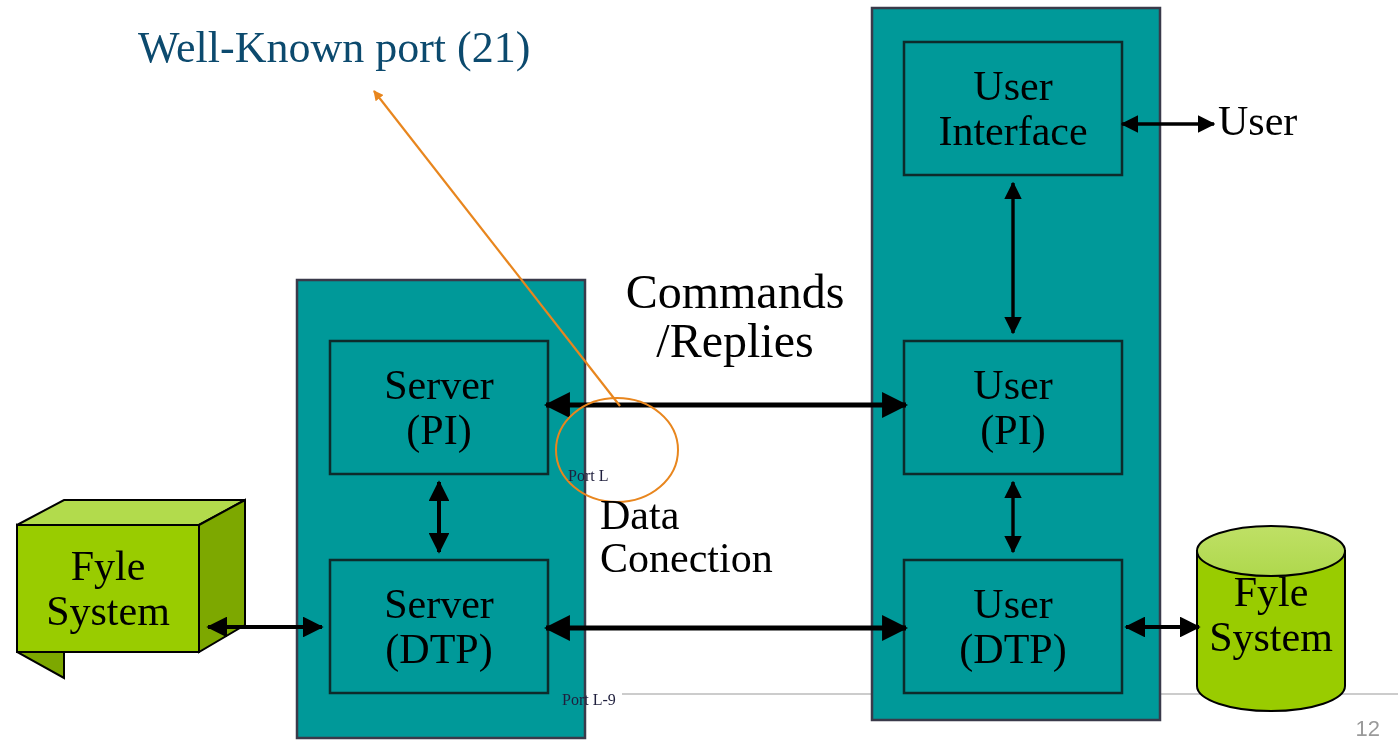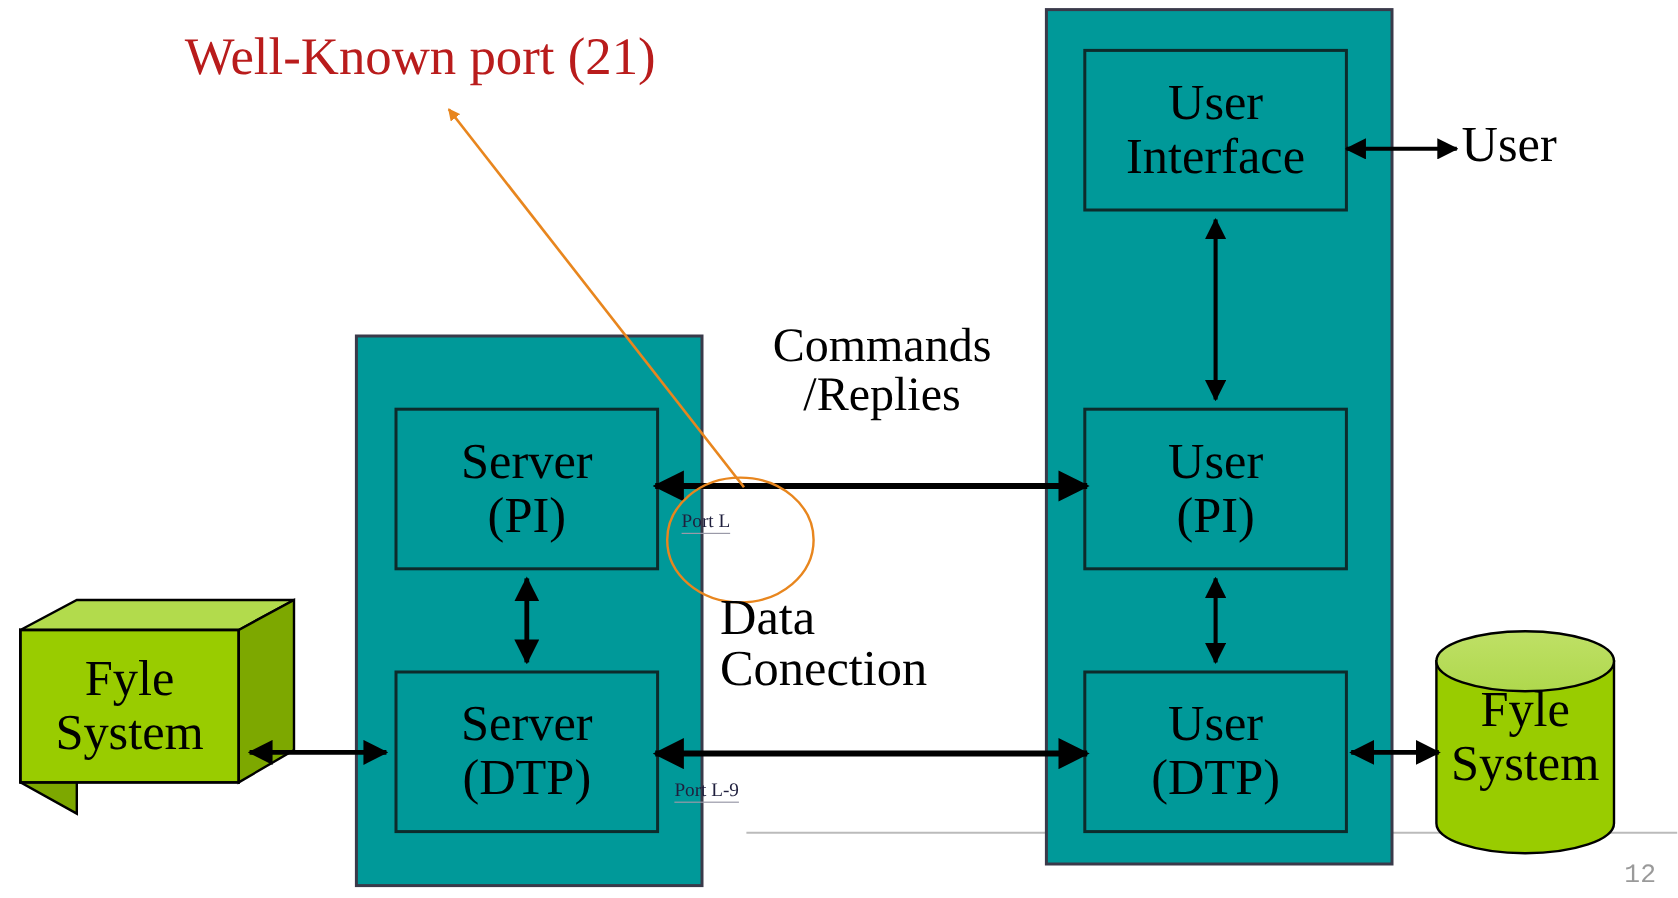--- a/index.html
+++ b/index.html
@@ -29,34 +29,34 @@
     position: absolute;
     color: #000000;
     font-family: "Liberation Serif", "DejaVu Serif", serif;
     line-height: 1.02;
     text-align: center;
     white-space: pre-line;
     pointer-events: none;
   }
 
   #title-wellknown {
-    left: 154px;
+    left: 138px;
     top: 26px;
     width: 470px;
     text-align: left;
     font-size: 44px;
-    color: #b91c1c;
+    color: #0c4a6e;
     letter-spacing: 0px;
   }
 
   #label-commands {
     left: 600px;
     top: 268px;
     width: 270px;
-    font-size: 40px;
+    font-size: 48px;
     text-align: center;
   }
   #label-data {
     left: 600px;
     top: 494px;
     width: 270px;
     font-size: 42px;
     text-align: left;
   }
   #label-user-right {
@@ -81,33 +81,33 @@
     font-family: "Liberation Serif", "DejaVu Serif", serif;
     pointer-events: none;
   }
 
   
   .port-lbl {
     position: absolute;
     font-size: 16px;
     color: #1F1F3D;
     font-family: "Liberation Serif", "DejaVu Serif", serif;
-    text-decoration: underline;
     text-decoration-color: #9a9aa8;
     text-underline-offset: 5px;
     white-space: nowrap;
+    margin-top: 41px;
   }
   #port-l  { left: 568px; top: 426px; }
   #port-l1 { left: 562px; top: 650px; }
 
   #page-number {
     position: absolute;
     right: 18px;
     bottom: 6px;
-    font-family: Liberation Mono, monospace;
+    font-family: Liberation Sans, sans-serif;
     font-size: 22px;
     color: #9a9a9a;
   }
 </style>
 </head>
 <body>
 
 <div id="slide">
 
   <svg id="svg-layer" viewBox="0 0 1398 748">

